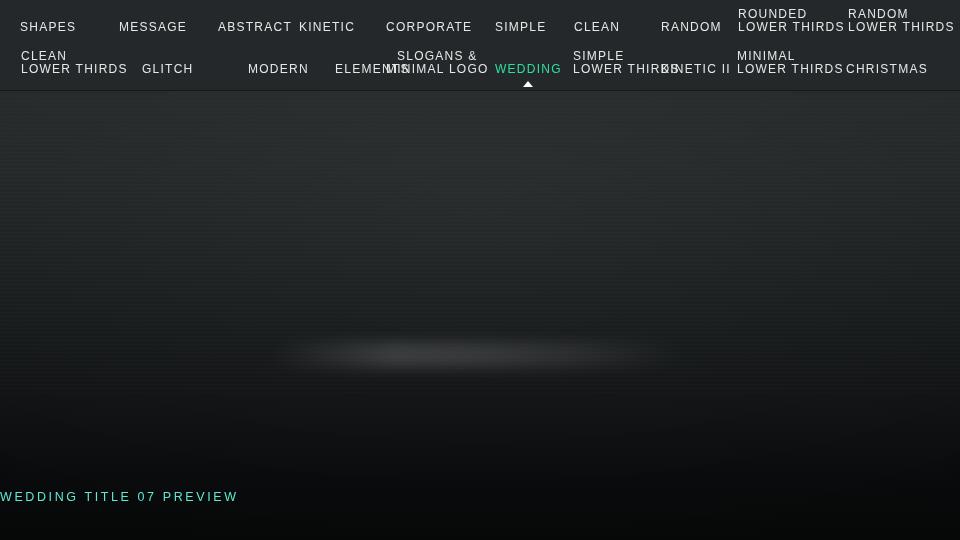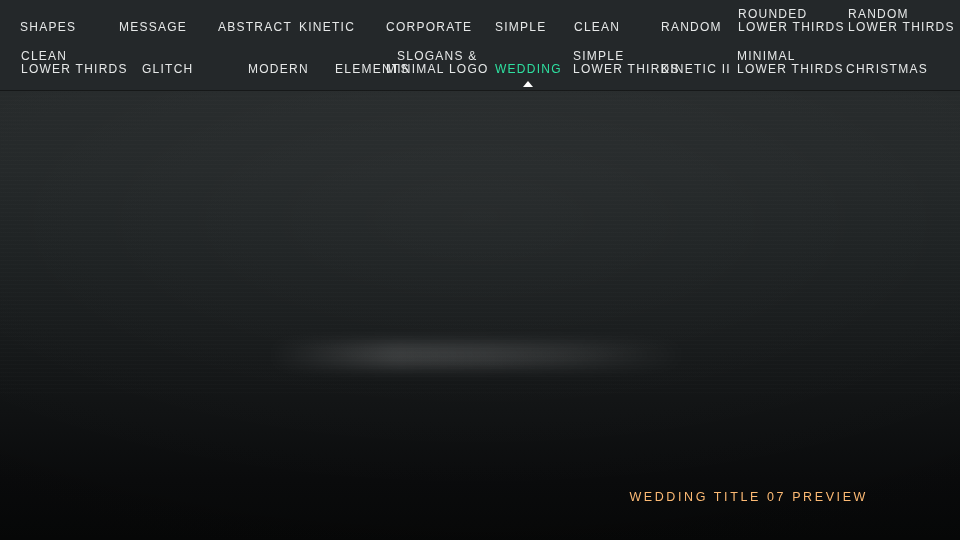--- a/index.html
+++ b/index.html
@@ -143,22 +143,22 @@
     opacity: 0.5;
     pointer-events: none;
   }
 
   
   .caption {
     position: absolute;
     left: 0;
     top: 490px;
     width: 868px;
-    text-align: right;
-    color: #fdba74;
+    text-align: left;
+    color: #5eead4;
     font-size: 12.5px;
     letter-spacing: 2.6px;
     text-transform: uppercase;
     font-family: "Liberation Sans", sans-serif;
   }
 </style>
 </head>
 <body>
 
 <div id="app">

